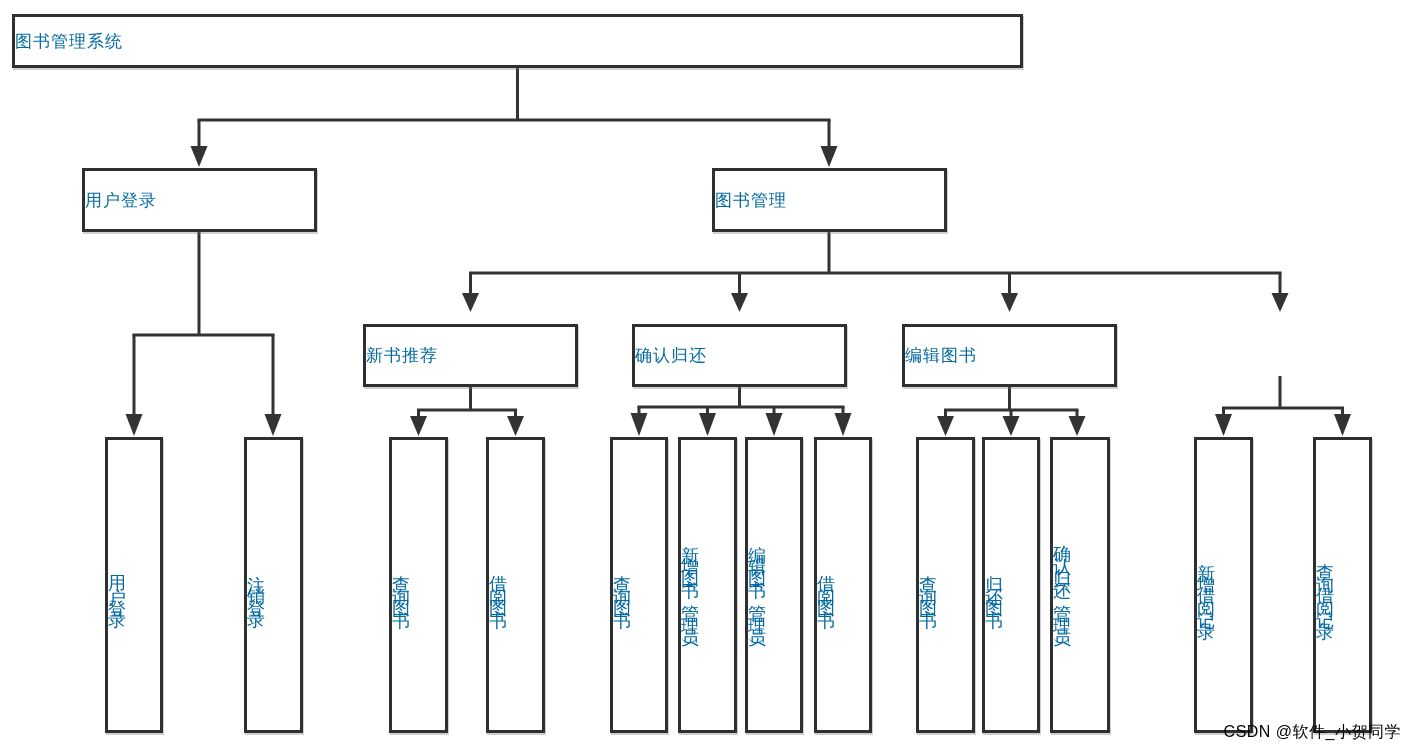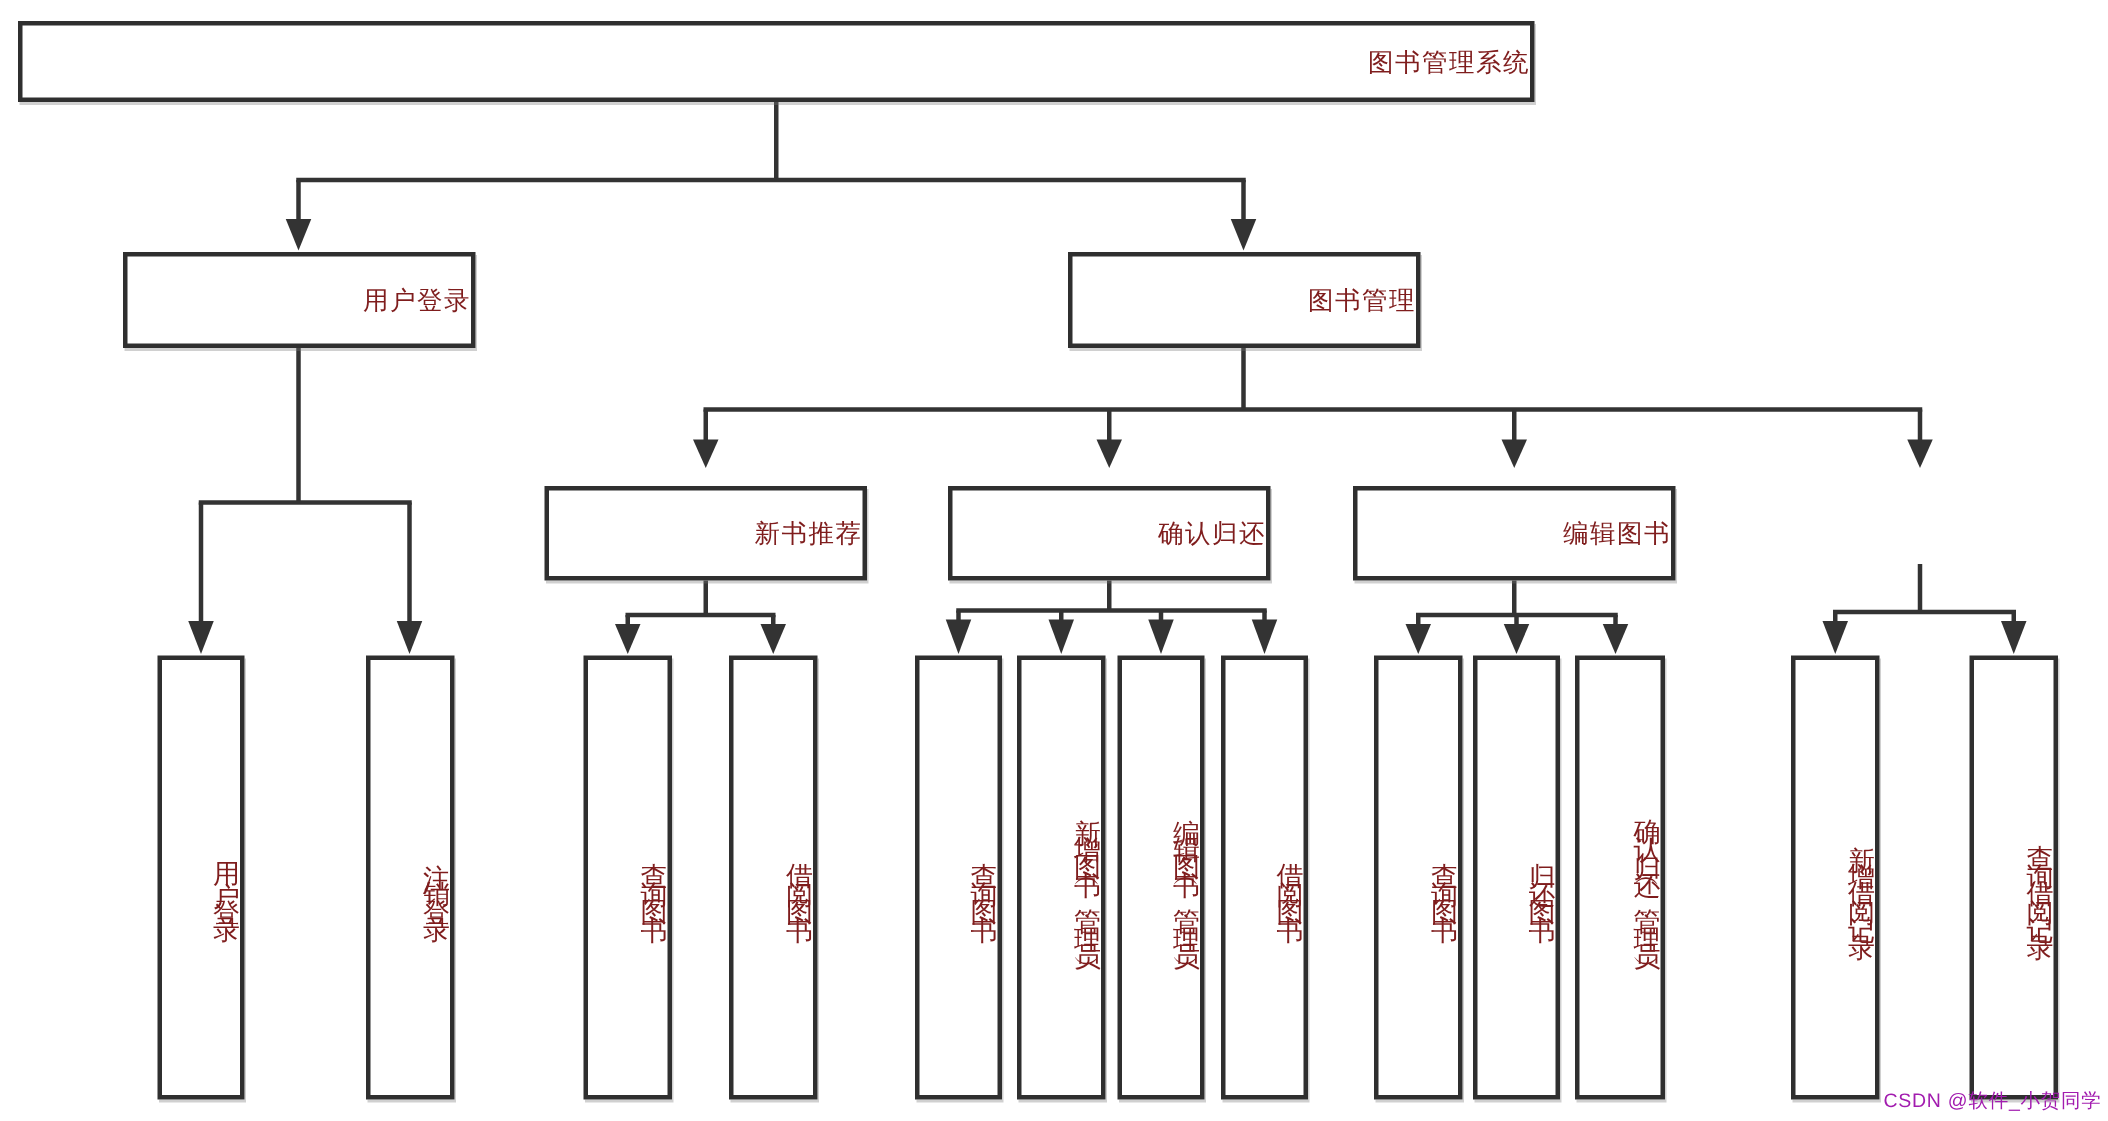--- a/index.html
+++ b/index.html
@@ -9,39 +9,39 @@
     background:#ffffff;
     font-family:"Liberation Sans","DejaVu Sans",sans-serif;
     overflow:hidden;
   }
   #connectors{position:absolute;left:0;top:0;z-index:1;}
   .node{
     position:absolute;
     box-sizing:border-box;
     background:#ffffff;
     border:3px solid #2f2f2f;
-    display:flex;align-items:center;justify-content:flex-end;
-    color:#7f1d1d;
+    display:flex;align-items:center;justify-content:flex-start;
+    color:#0369a1;
     z-index:2;
     box-shadow:1px 2px 0 rgba(120,120,120,0.35);
   }
   .h-label{font-size:17px;letter-spacing:1px;white-space:nowrap;}
   .leaf .v-label{
     writing-mode:vertical-rl;
     text-orientation:mixed;
     font-size:18px;
     letter-spacing:12px;
     line-height:1;
     white-space:nowrap;
   }
   
   .root{left:12px;top:14px;width:1011px;height:54px;}
   
   .l2a{left:82px;top:168px;width:235px;height:64px;}
-  .l2b{left:712px;top:168px;width:235px;height:64px;padding-left:36px;}
+  .l2b{left:712px;top:168px;width:235px;height:64px;}
   
   .l3{top:313px;height:63px;margin-top:11px;}
   .l3b{left:363px;width:215px;}
   .l3c{left:632px;width:215px;}
   .l3d{left:902px;width:215px;}
   .l3e{left:1172px;width:216px;}
   
   .leaf{top:437px;height:296px;}
   .a1{left:105px;width:58px;}
   .a2{left:244px;width:59px;}
@@ -53,22 +53,22 @@
   .c4{left:814px;width:58px;}
   .d1{left:916px;width:59px;}
   .d2{left:982px;width:58px;}
   .d3{left:1050px;width:60px;}
   .e1{left:1194px;width:59px;}
   .e2{left:1313px;width:59px;}
   .watermark{
     position:absolute;
     right:4px;bottom:4px;
     z-index:3;
-    font-size:13px;
-    color:#a21caf;
+    font-size:16px;
+    color:#000000;
     letter-spacing:0.5px;
     white-space:nowrap;
     margin-left:22px;
   }
 </style>
 </head>
 <body>
 
 <div id="stage">
 

